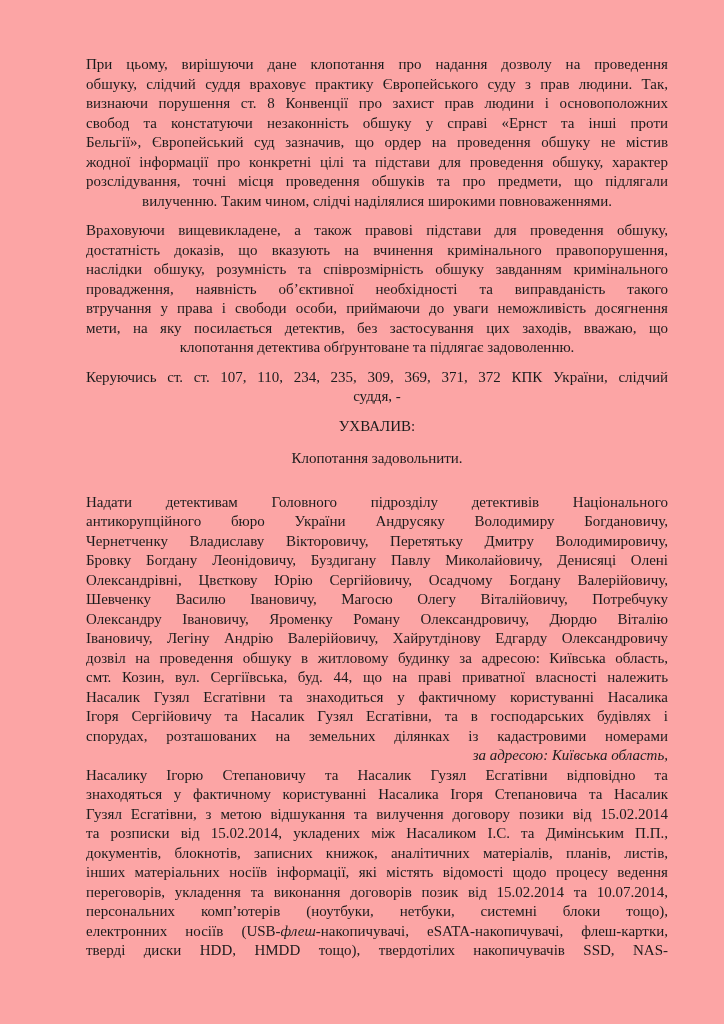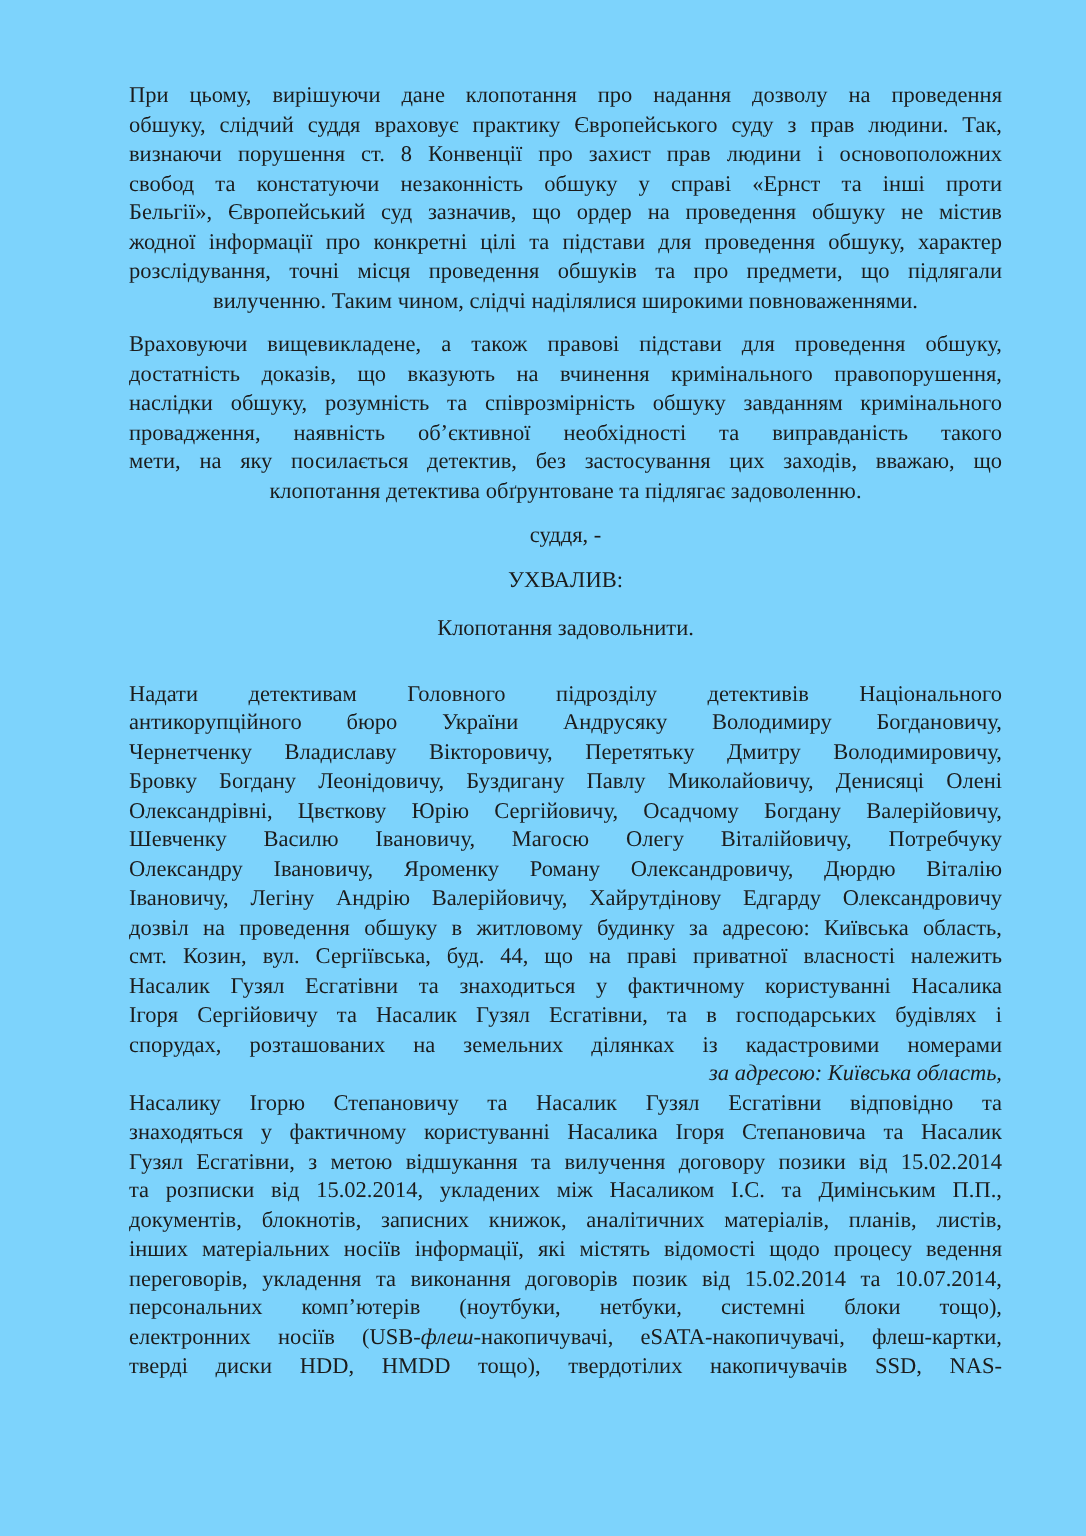--- a/index.html
+++ b/index.html
@@ -4,21 +4,21 @@
 <style>
   html, body {
     margin: 0;
     padding: 0;
     background: #ffffff;
   }
   .page {
     position: relative;
     width: 724px;
     height: 1024px;
-    background: #7dd3fc;
+    background: #fca5a5;
     overflow: hidden;
     font-family: "Liberation Serif", "DejaVu Serif", serif;
     color: #1c1c1c;
   }
   .textblock {
     position: absolute;
     left: 86px;
     top: 55px;
     width: 582px;
     font-size: 15px;
@@ -50,24 +50,26 @@
         <div class="line a-j">Бельгії», Європейський суд зазначив, що ордер на проведення обшуку не містив</div>
         <div class="line a-j">жодної інформації про конкретні цілі та підстави для проведення обшуку, характер</div>
         <div class="line a-j">розслідування, точні місця проведення обшуків та про предмети, що підлягали</div>
         <div class="line a-l">вилученню. Таким чином, слідчі наділялися широкими повноваженнями.</div>
       </div>
       <div class="para">
         <div class="line a-j">Враховуючи вищевикладене, а також правові підстави для проведення обшуку,</div>
         <div class="line a-j">достатність доказів, що вказують на вчинення кримінального правопорушення,</div>
         <div class="line a-j">наслідки обшуку, розумність та співрозмірність обшуку завданням кримінального</div>
         <div class="line a-j">провадження, наявність об’єктивної необхідності та виправданість такого</div>
+        <div class="line a-j">втручання у права і свободи особи, приймаючи до уваги неможливість досягнення</div>
         <div class="line a-j">мети, на яку посилається детектив, без застосування цих заходів, вважаю, що</div>
         <div class="line a-l">клопотання детектива обґрунтоване та підлягає задоволенню.</div>
       </div>
       <div class="para">
+        <div class="line a-j">Керуючись ст. ст. 107, 110, 234, 235, 309, 369, 371, 372 КПК України, слідчий</div>
         <div class="line a-l">суддя, -</div>
       </div>
       <div class="para heading">
         <div class="line a-c">УХВАЛИВ:</div>
       </div>
       <div class="para grant-space">
         <div class="line a-l">Клопотання задовольнити.</div>
       </div>
       <div class="para">
         <div class="line a-j">Надати детективам Головного підрозділу детективів Національного</div>

